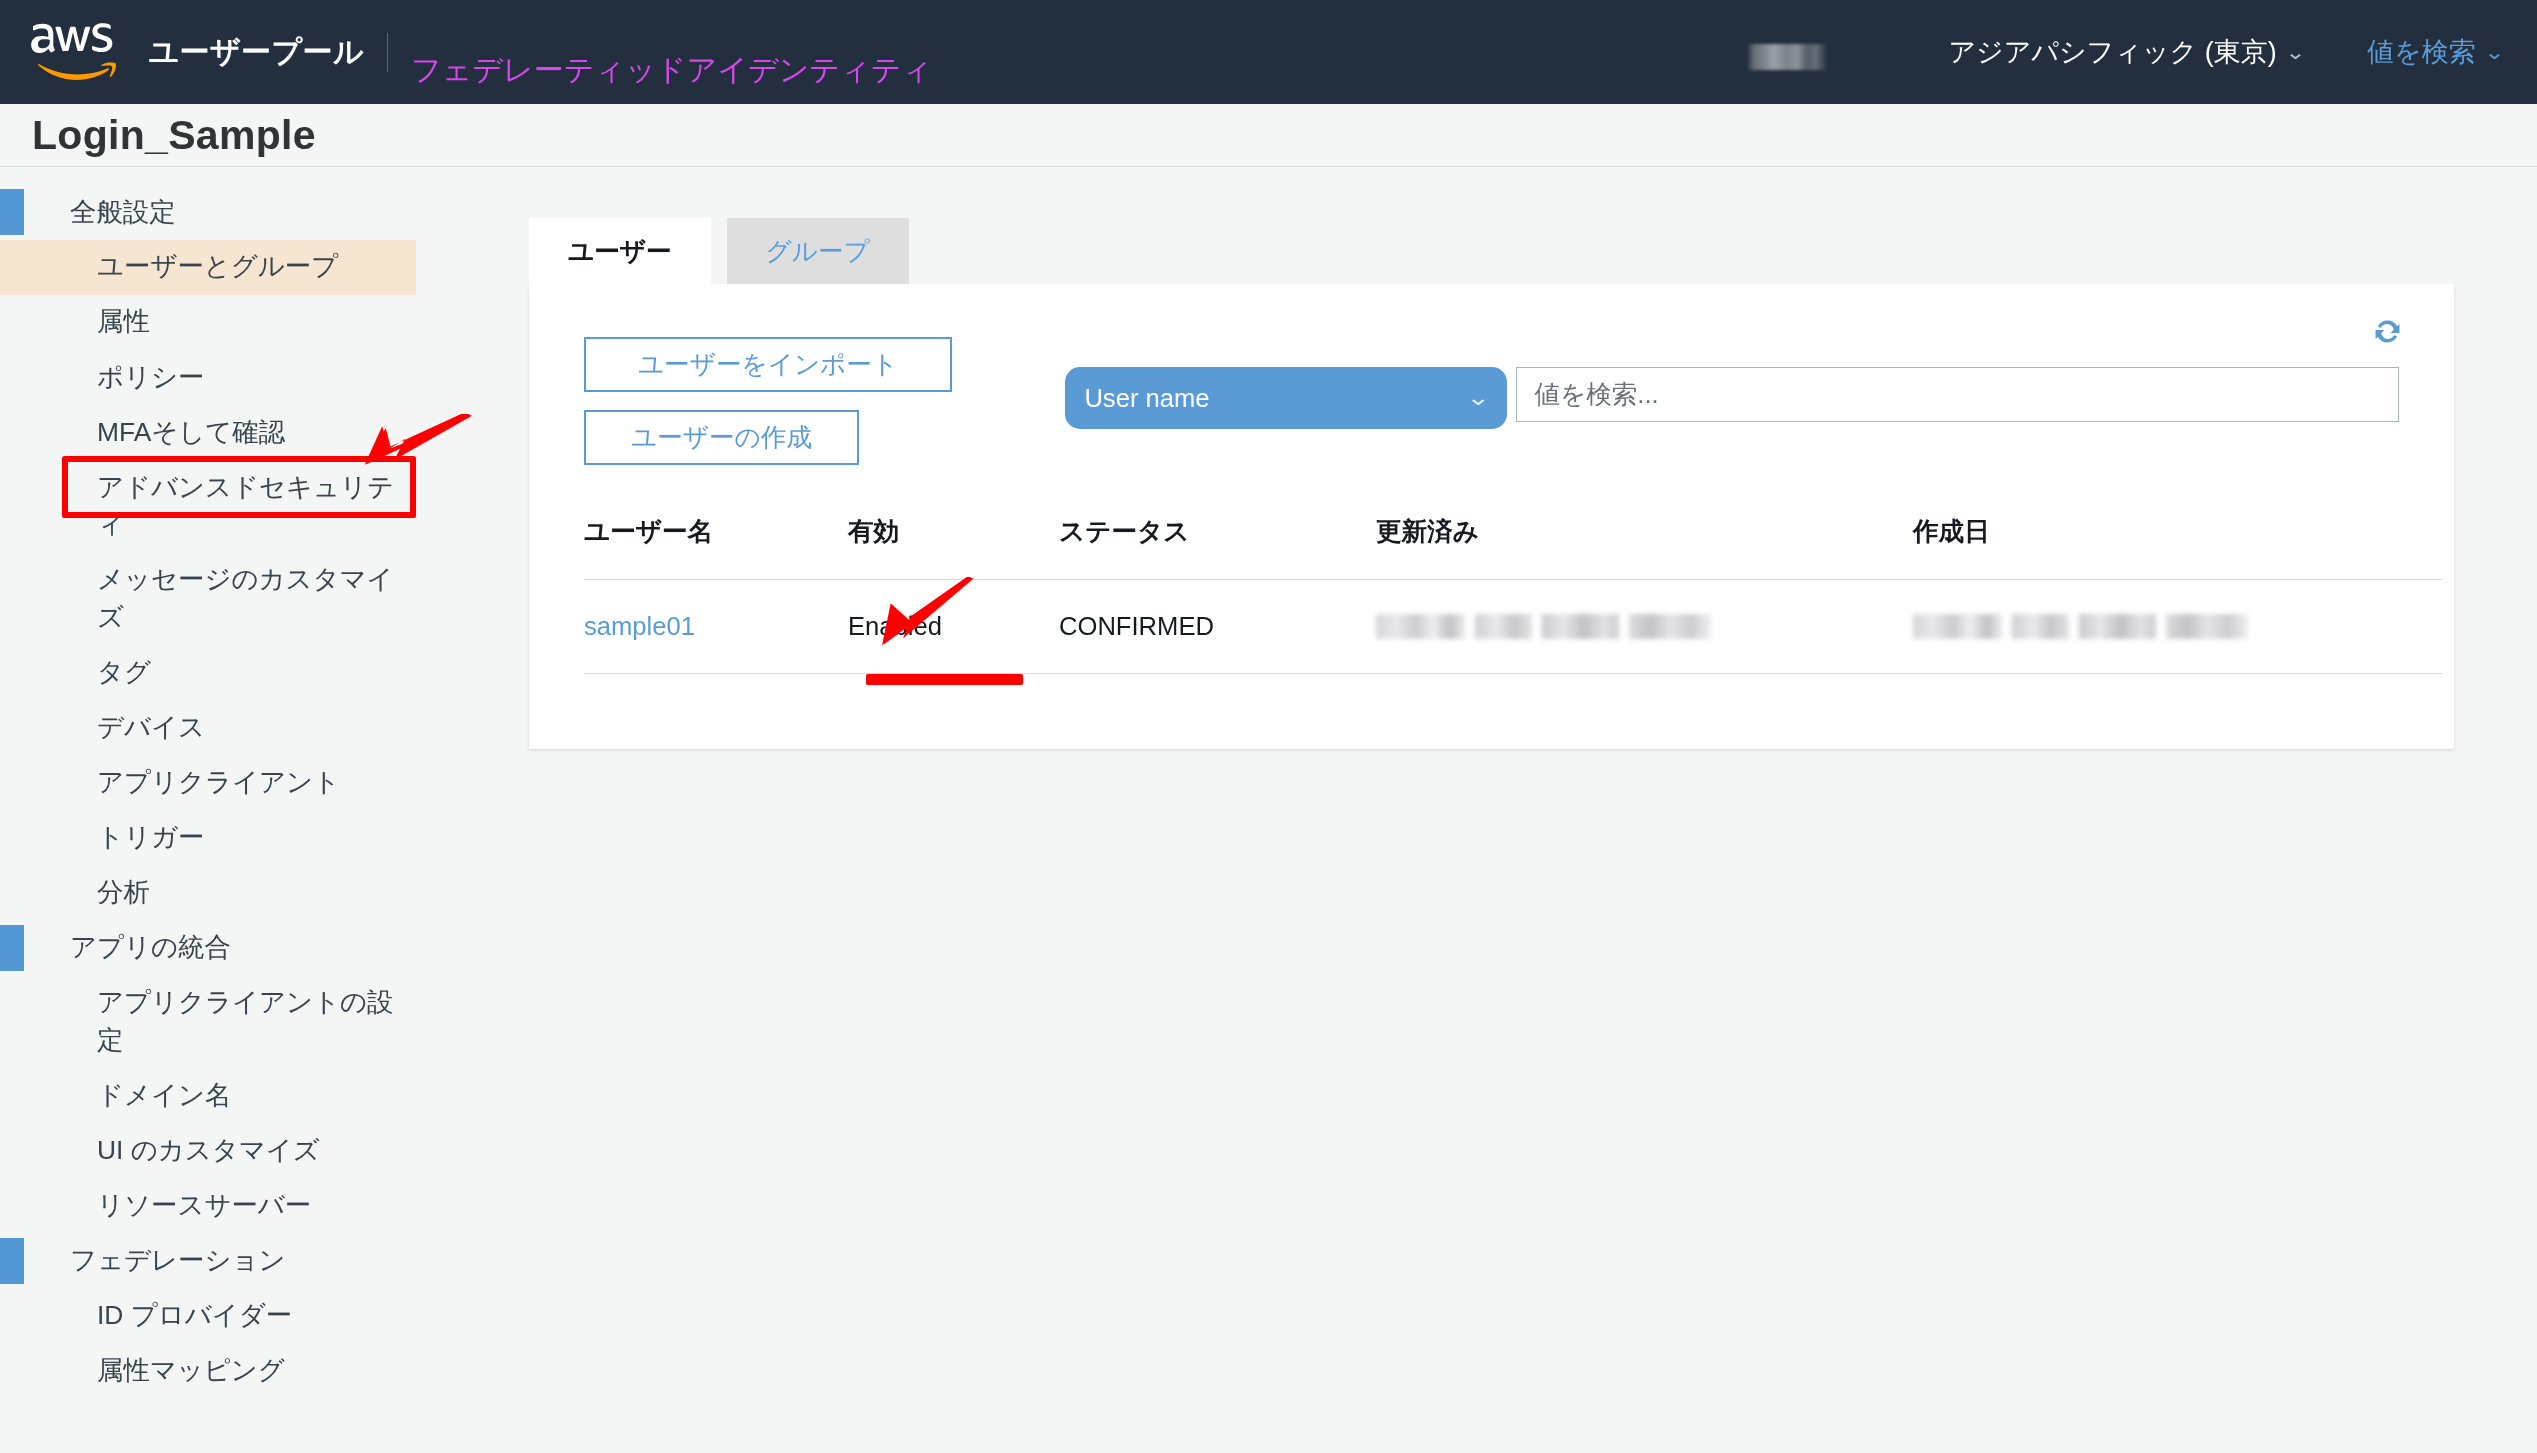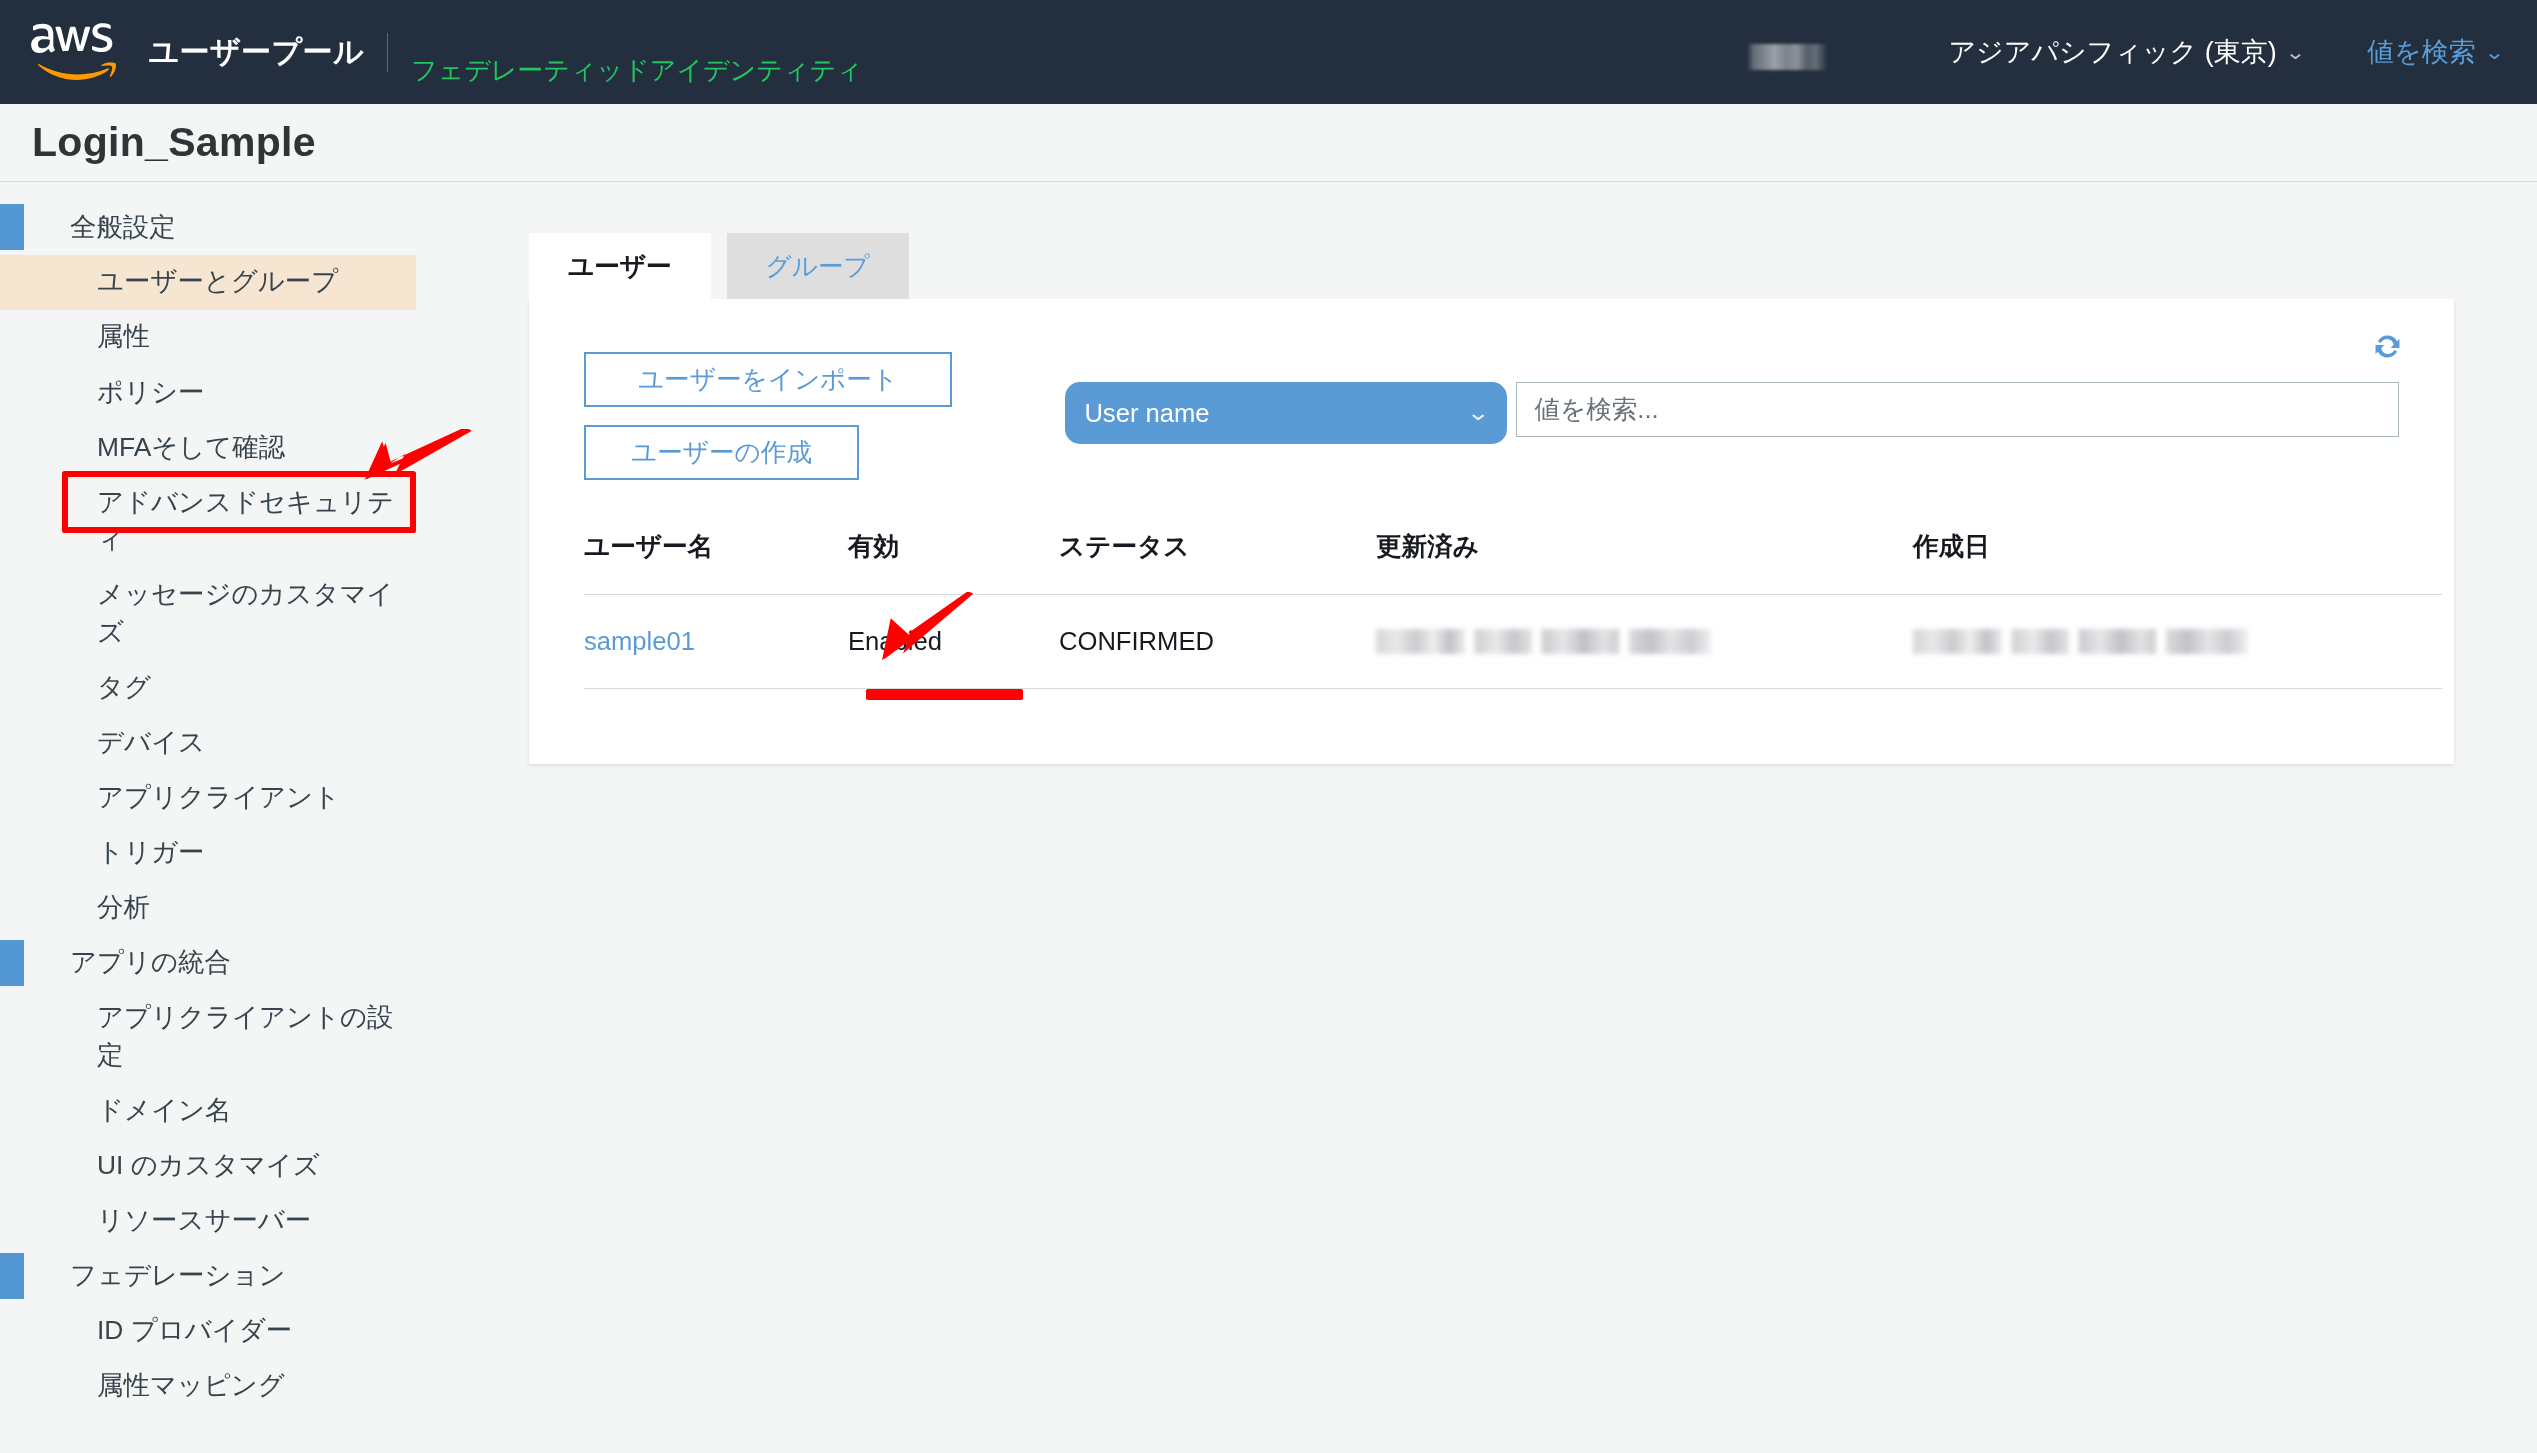--- a/index.html
+++ b/index.html
@@ -37,22 +37,22 @@
     letter-spacing: 0.4px;
     white-space: nowrap;
   }
   .nav-divider {
     width: 0.9px;
     height: 39px;
     background: #5c6878;
     margin: 0 23px;
   }
   .nav-secondary {
-    font-size: 26px;
-    color: #22c55e;
+    font-size: 30px;
+    color: #d946ef;
     font-weight: 400;
     white-space: nowrap;
     margin-top: 36px;
   }
 
   .nav-right {
     margin-left: auto;
     display: flex;
     align-items: flex-end;
   }
@@ -88,21 +88,21 @@
     margin-left: 10.6px;
     font-size: 20px;
     color: #b9c2cc;
     line-height: 1;
     transform: scaleX(1.25);
   }
   .nav-item.support .caret { color: #5a9ddb; }
 
   
   #page-title-bar {
-    height: 78px;
+    height: 63px;
     background: #f4f6f6;
     display: flex;
     align-items: center;
     padding-left: 32px;
     border-bottom: 1.8px solid #d5dbdb;
   }
   #page-title {
     font-size: 41px;
     font-weight: bold;
     color: #2f3437;

